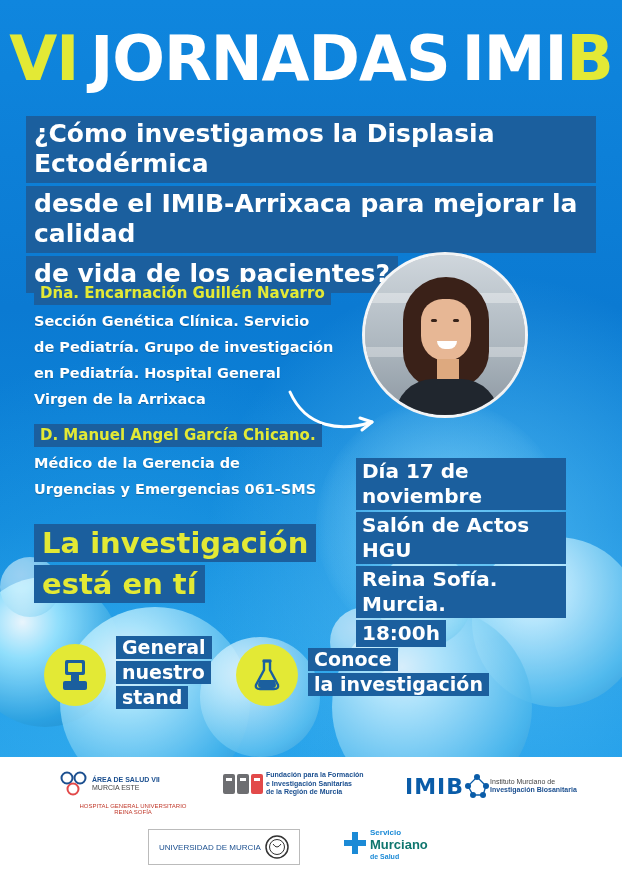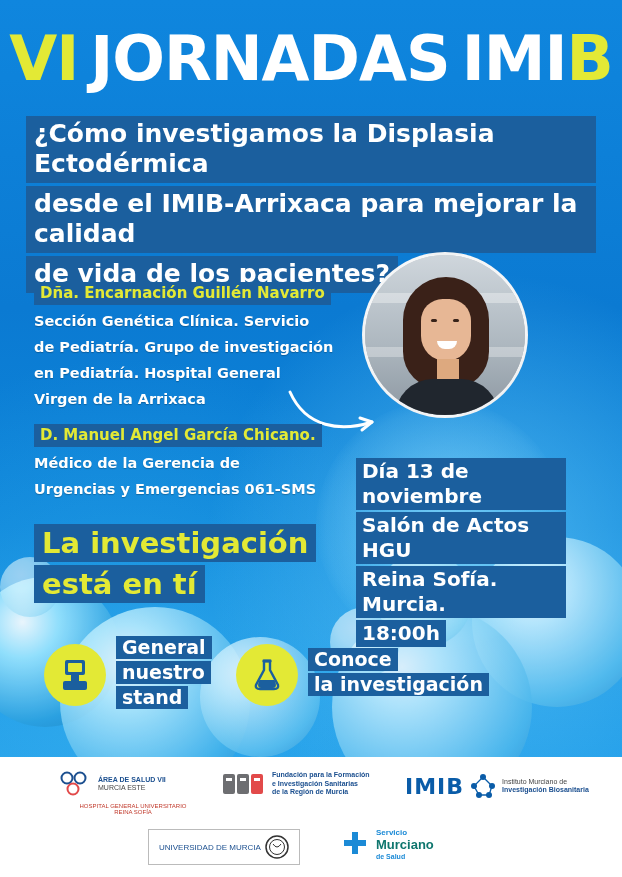--- a/index.html
+++ b/index.html
@@ -115,21 +115,21 @@
   }
   .cta-text{position:absolute;}
   .cta-text .c-line{
     display:inline-block;background:#1b5f9e;color:#ffffff;font-weight:bold;
     font-size:19px;line-height:23px;padding:0 6px;margin-bottom:2px;
     font-family:"DejaVu Sans", sans-serif;
   }
 
   
   .footer{position:absolute;left:0;right:0;bottom:0;height:120px;background:#fff;}
-  .logo{position:absolute;display:flex;align-items:center;gap:6px;}
+  .logo{position:absolute;display:flex;align-items:center;}
   .logo .txt{font-size:7px;line-height:8.5px;color:#1b4f8f;font-weight:bold;font-family:"Liberation Sans",sans-serif;}
   .logo .txt .sub{font-weight:normal;color:#444;}
   .imib-word{font-size:22px;font-weight:bold;color:#0a5ca8;letter-spacing:1px;font-family:"DejaVu Sans",sans-serif;}
   .box-um{border:1px solid #bbb;padding:5px 10px;display:flex;align-items:center;gap:4px;}
   .sms-txt{font-size:11px;color:#0a5ca8;font-weight:bold;line-height:12px;}
 </style>
 </head>
 <body>
 
 <div class="poster">
@@ -178,21 +178,21 @@
     <span class="spk-name">Dña. Encarnación Guillén Navarro</span>
     <div class="spk-desc">Sección Genética Clínica. Servicio de Pediatría. Grupo de investigación en Pediatría. Hospital General Virgen de la Arrixaca</div>
   </div>
 
   <div class="spk2">
     <span class="spk-name">D. Manuel Angel García Chicano.</span>
     <div class="spk-desc">Médico de la Gerencia de Urgencias y Emergencias 061-SMS</div>
   </div>
 
   <div class="event">
-    <div><span class="e-line first">Día 13 de noviembre</span></div>
+    <div><span class="e-line first">Día 17 de noviembre</span></div>
     <div><span class="e-line">Salón de Actos HGU</span></div>
     <div><span class="e-line">Reina Sofía. Murcia.</span></div>
     <div><span class="e-line">18:00h</span></div>
   </div>
 
   <div class="slogan">
     <div><span class="s-line">La investigación</span></div>
     <div><span class="s-line">está en tí</span></div>
   </div>
 

